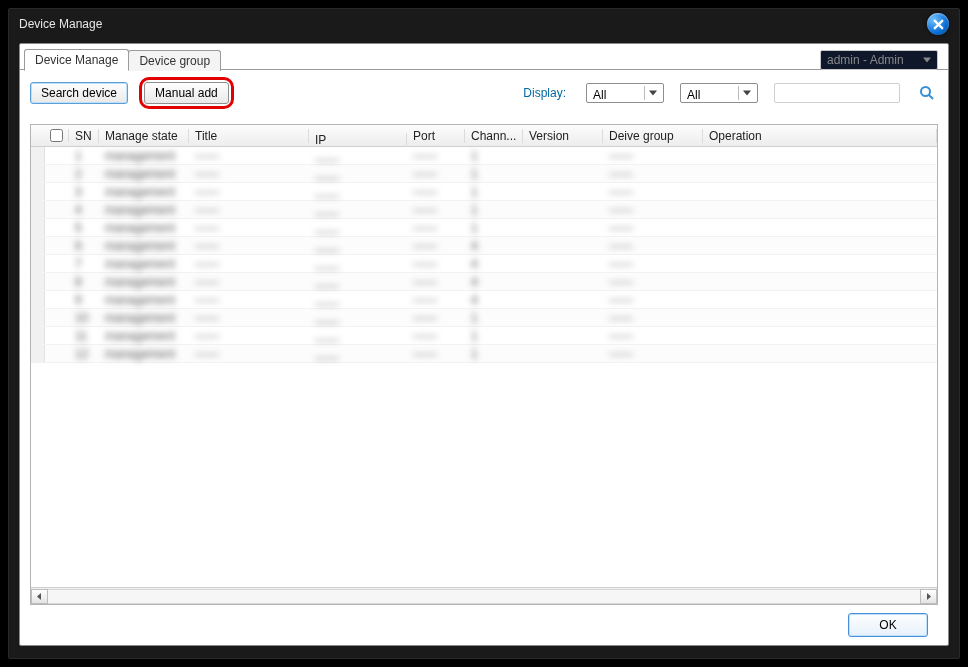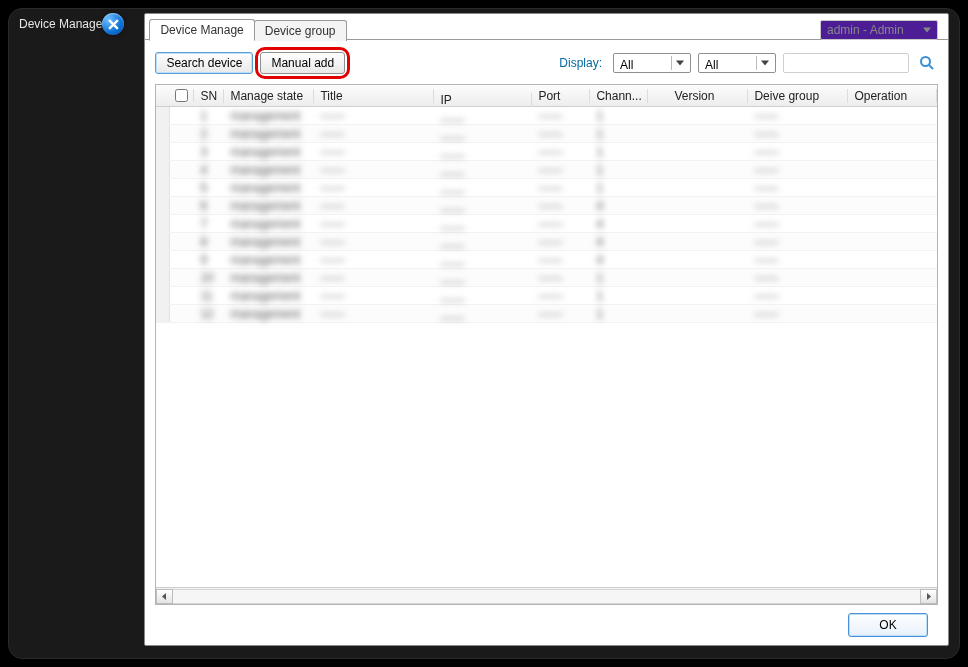--- a/index.html
+++ b/index.html
@@ -1,22 +1,22 @@
 <!DOCTYPE html>
 <html><head>
 <meta charset="utf-8">
 <style>
 * { box-sizing: border-box; margin: 0; padding: 0; font-family: "Segoe UI", Tahoma, sans-serif; font-size: 12px; }
 html, body { width: 968px; height: 667px; background: #000; overflow: hidden; }
 
 .modal {
   position: absolute; left: 8px; top: 8px; right: 8px; bottom: 8px;
-  background: #1a1a1a; border: 1px solid #2a2a2a; border-radius: 14px;
+  background: #1a1a1a; border: 1px solid #2a2a2a; border-radius: 2px;
   box-shadow: 0 0 18px rgba(0,0,0,.8);
-  display: flex; 
+  display: flex; flex-direction: column;
 }
 .titlebar {
   height: 30px; display: flex; align-items: center; padding: 0 10px;
   color: #e6e6e6; font-size: 13px;
 }
 .titlebar .spacer { flex: 1; }
 .close-btn {
   width: 22px; height: 22px; border-radius: 50%;
   background: radial-gradient(circle at 30% 30%, #6fc0ff, #0a6fd6 60%, #034a95);
   display: flex; align-items: center; justify-content: center;
@@ -33,35 +33,35 @@
 
 .tab-row { display: flex; align-items: flex-end; height: 26px; padding-left: 4px; padding-top: 4px; gap: 0; }
 .tab {
   border: 1px solid #9a9a9a; border-bottom: none; background: #f4f4f4;
   padding: 3px 10px; margin-right: -1px; border-radius: 3px 3px 0 0;
   cursor: pointer; position: relative; top: 1px; color: #333;
 }
 .tab.active { background: #fff; z-index: 2; border-bottom: 1px solid #fff; }
 .tab-row .spacer { flex: 1; }
 .user-select {
-  margin-right: 10px; height: 20px; border: 1px solid #c8c8c8; background: #4c1d95;
+  margin-right: 10px; height: 20px; border: 1px solid #c8c8c8; background: #0f172a;
   color: #888; font-size: 12px; padding: 0 22px 0 6px; border-radius: 2px;
   display: flex; align-items: center; position: relative; min-width: 118px;
 }
 .user-select::after {
   content: ""; position: absolute; right: 6px; top: 50%; transform: translateY(-50%);
   border-left: 4px solid transparent; border-right: 4px solid transparent; border-top: 5px solid #888;
 }
 
 .tab-body {
   flex: 1; border-top: 1px solid #9a9a9a; margin-top: -1px;
   display: flex; flex-direction: column; padding: 12px 10px 8px 10px;
 }
 
-.toolbar { display: flex; align-items: center; gap: 7px; margin-bottom: 10px; }
+.toolbar { display: flex; align-items: center; gap: 16px; margin-bottom: 20px; }
 .btn {
   border: 1px solid #8f8f8f; background: linear-gradient(#fefefe,#e9e9e9);
   padding: 3px 10px; border-radius: 3px; cursor: pointer; color: #000;
 }
 .btn.sel { border-color: #5c9ed6; box-shadow: 0 0 0 1px #bcdffb inset; }
 .highlight-ring {
   position: relative; display: inline-block;
 }
 .highlight-ring::before {
   content: ""; position: absolute; left: -5px; top: -5px; right: -5px; bottom: -5px;
@@ -103,21 +103,21 @@
 .th { border-right: 1px solid #dcdcdc; padding: 0 6px; color: #222; white-space: nowrap; overflow: hidden; }
 .th.chk { width: 24px; display:flex; align-items:center; justify-content:center; }
 .th.rowgrip { width: 14px; }
 .th input[type=checkbox] { margin: 0; }
 .col-sn { width: 30px; }
 .col-mstate { width: 90px; }
 .col-title { width: 120px; }
 .col-ip { width: 98px; margin-top: 8px; }
 .col-port { width: 58px; }
 .col-chan { width: 58px; }
-.col-ver { width: 80px; margin-left: 20px; }
+.col-ver { width: 80px; }
 .col-grp { width: 100px; }
 .col-op { flex: 1; }
 
 .tbody { flex: 1; overflow: hidden; position: relative; }
 .row { display: flex; height: 18px; align-items: center; border-bottom: 1px solid #f2f2f2; }
 .row:nth-child(even) { background: #fcfcfc; }
 .cell { padding: 0 6px; overflow: hidden; white-space: nowrap; color: #555; }
 .cell.rowgrip { width: 14px; background: #f1f1f1; border-right: 1px solid #e2e2e2; height: 100%; }
 .cell.chk { width: 24px; }
 .blurred { filter: blur(3px); color: #555; }

